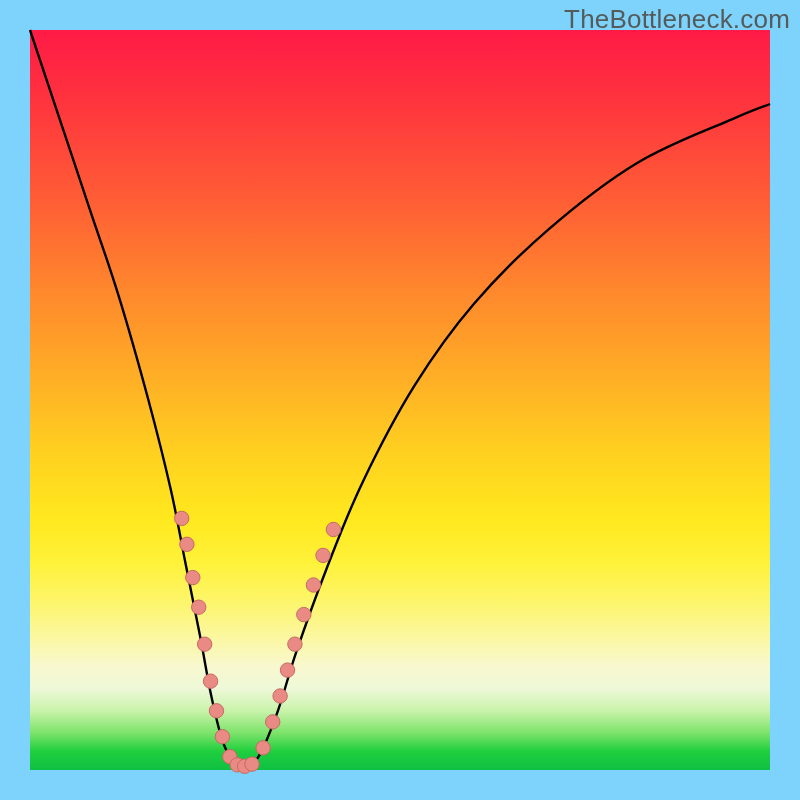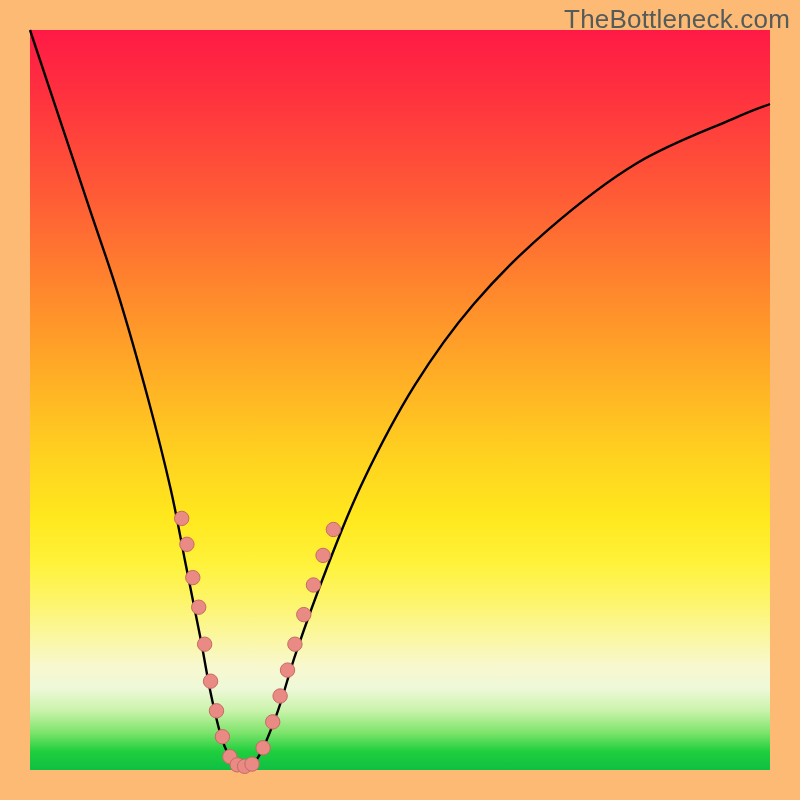--- a/index.html
+++ b/index.html
@@ -10,21 +10,21 @@
     overflow: hidden;
     background: #000;
     font-family: Arial, Helvetica, sans-serif;
   }
   .frame {
     position: absolute;
     left: 0;
     top: 0;
     width: 800px;
     height: 800px;
-    background: #fdba74;
+    background: #7dd3fc;
   }
   .plot {
     position: absolute;
     left: 30px;
     top: 30px;
     width: 740px;
     height: 740px;
     
     background: linear-gradient(to bottom,
       #ff1a46 0%,

